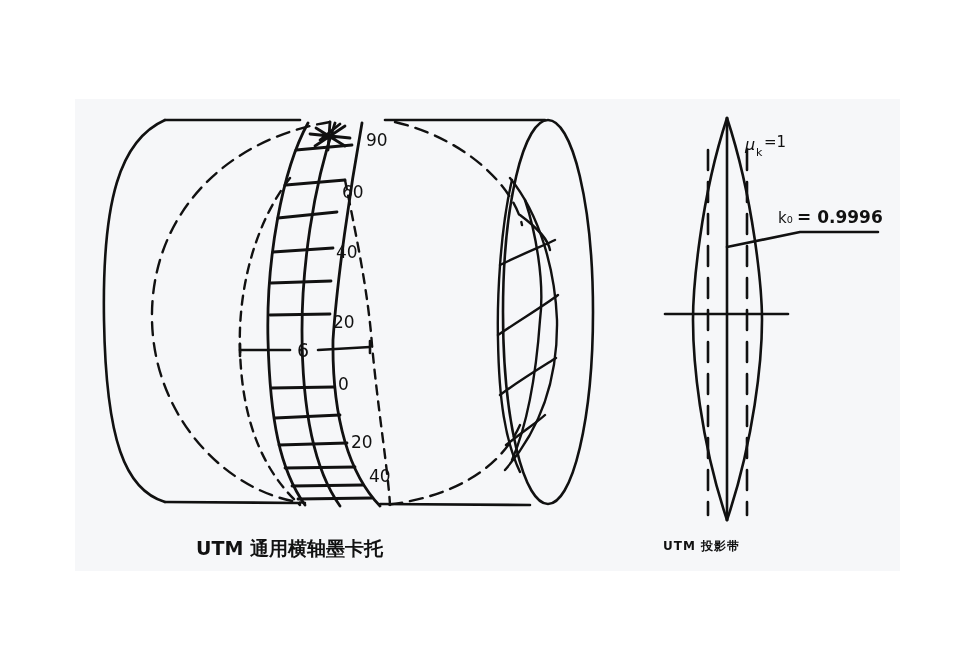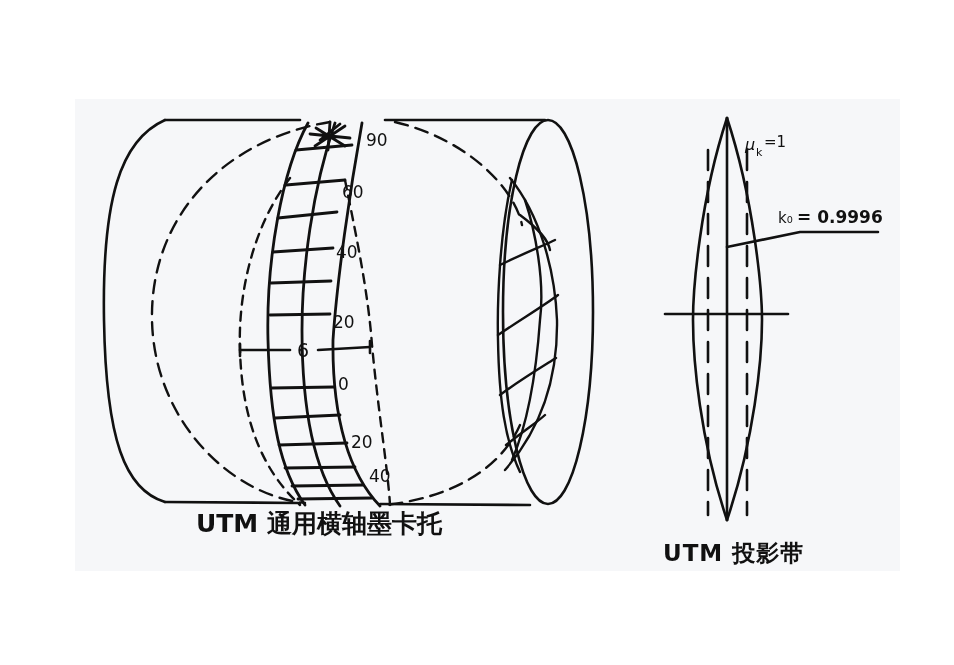--- a/index.html
+++ b/index.html
@@ -105,14 +105,14 @@
   <text class="lbl" x="297" y="357" font-size="19">6</text>
 
   <text class="lbl" x="745" y="150" font-size="16" font-style="italic">μ</text>
   <text class="lbl" x="756" y="156" font-size="11">k</text>
   <text class="lbl" x="764" y="147" font-size="15">=1</text>
 
   <text class="lbl" x="778" y="223" font-size="15" font-family="DejaVu Sans Mono, monospace">k₀</text>
   <text class="lbl" x="797" y="223" font-size="17" font-weight="bold" font-family="DejaVu Sans Mono, monospace">= 0.9996</text>
 </svg>
 
-<div class="caption" style="left:196px; top:507px; font-size:25px;">UTM 通用横轴墨卡托</div>
-<div class="caption" style="left:663px; top:538px; font-size:23px; letter-spacing:1px;">UTM 投影带</div>
+<div class="caption" style="left:196px; top:536px; font-size:19px;">UTM 通用横轴墨卡托</div>
+<div class="caption" style="left:663px; top:538px; font-size:12px; letter-spacing:1px;">UTM 投影带</div>
 
 </body></html>

